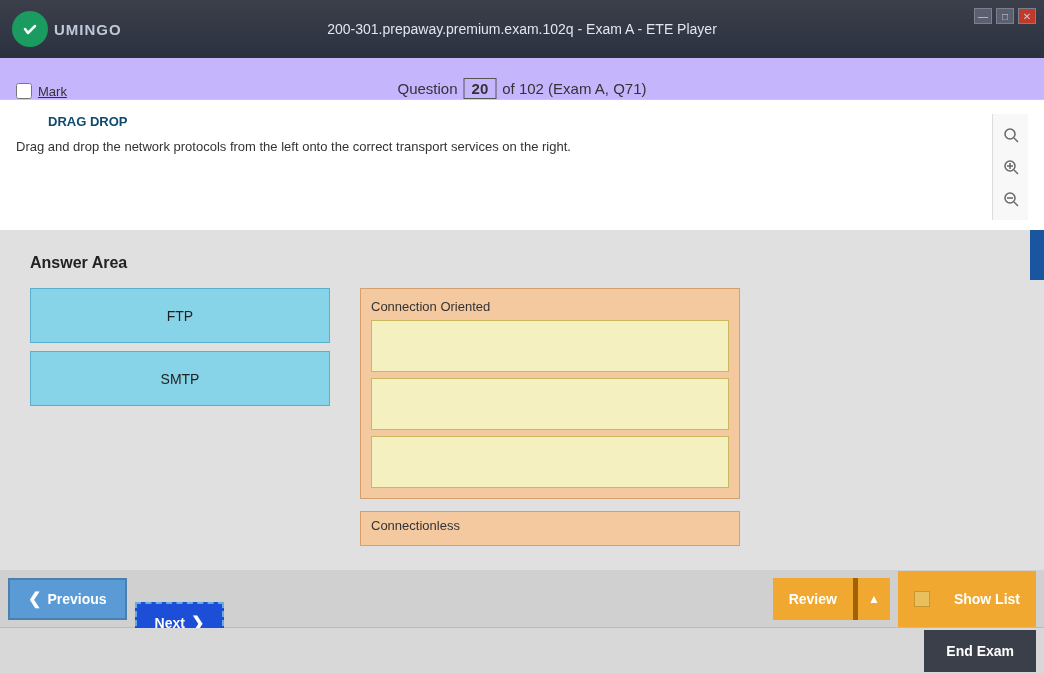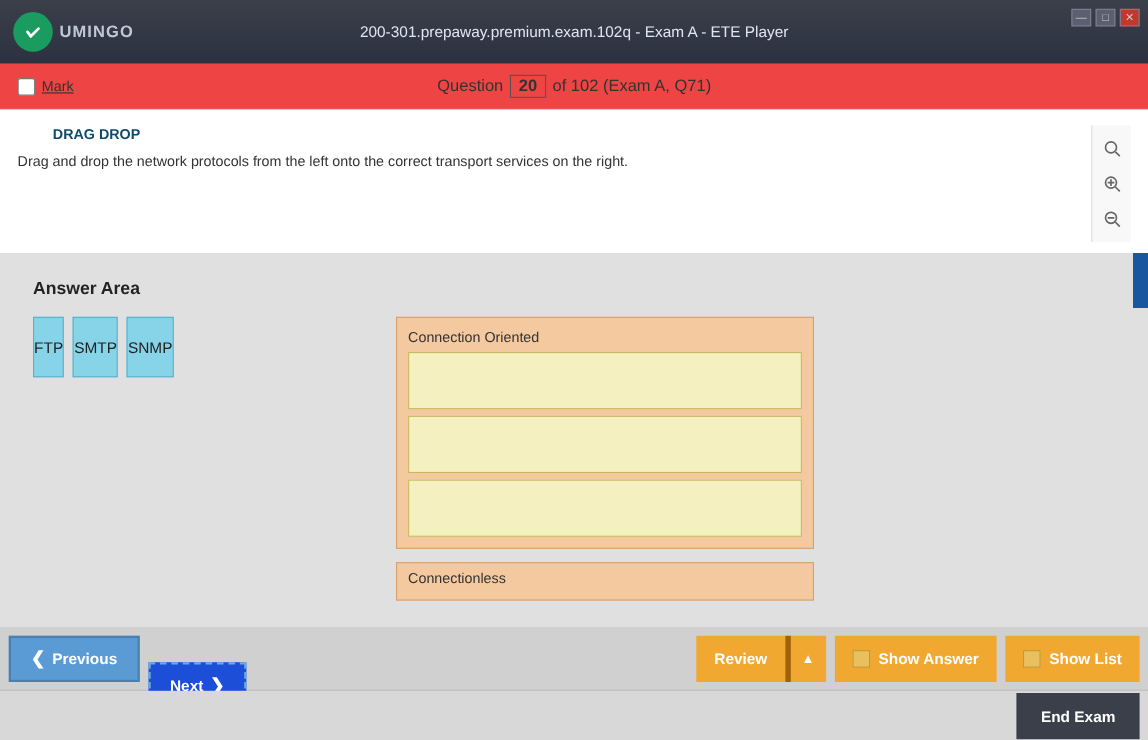--- a/index.html
+++ b/index.html
@@ -67,25 +67,25 @@
       align-items: center;
       justify-content: center;
       cursor: pointer;
       font-size: 10px;
       color: #ccc;
     }
     .win-btn.close { background: #c0392b; }
 
     
     .toolbar {
-      background: #ef4444;
+      background: #c4b5fd;
       border-bottom: 1px solid #ccc;
       height: 42px;
       display: flex;
-      align-items: center;
+      align-items: flex-end;
       padding: 0 16px;
     }
     .mark-checkbox {
       display: flex;
       align-items: center;
       gap: 6px;
     }
     .mark-checkbox input[type="checkbox"] {
       width: 16px;
       height: 16px;
@@ -158,21 +158,21 @@
       margin-bottom: 16px;
     }
 
     .drag-drop-container {
       display: flex;
       gap: 30px;
     }
 
     .left-items {
       display: flex;
-      flex-direction: row;
+      flex-direction: column;
       gap: 8px;
       min-width: 300px;
     }
 
     .drag-item {
       background: #87d4e8;
       border: 1px solid #5ab0cc;
       height: 55px;
       display: flex;
       align-items: center;
@@ -261,31 +261,31 @@
       color: white;
       font-size: 14px;
       font-weight: bold;
       cursor: pointer;
       display: flex;
       align-items: center;
       gap: 8px;
     }
 
     .show-list-btn {
-      height: 42px;
+      height: 56px;
       padding: 0 16px;
       background: #f0a830;
       border: none;
       color: white;
       font-size: 14px;
       font-weight: bold;
       cursor: pointer;
       display: flex;
       align-items: center;
-      gap: 8px;
+      gap: 24px;
     }
 
     .checkbox-sq {
       width: 16px;
       height: 16px;
       background: #e8c060;
       border: 1px solid #c89830;
       display: inline-block;
     }
 
@@ -409,21 +409,20 @@
 
   <div style="background:#e0e0e0; flex:1; overflow:hidden; display:flex;">
     <div style="flex:1; padding:24px 30px; overflow-y:auto;">
       <div class="answer-area-title">Answer Area</div>
 
       <div class="drag-drop-container">
 
         <div class="left-items">
           <div class="drag-item">FTP</div>
           <div class="drag-item">SMTP</div>
-          <div class="drag-item">SNMP</div>
         </div>
 
         <div class="right-areas">
           <div class="drop-zone-group">
             <div class="drop-zone-title">Connection Oriented</div>
             <div class="drop-slot"></div>
             <div class="drop-slot"></div>
             <div class="drop-slot"></div>
           </div>
           <div style="background:#f4c9a0; border:1px solid #d4a070; padding: 6px 10px; margin-top:4px;">
@@ -452,24 +451,20 @@
 
     <div style="display:flex; height:42px;">
       <button class="review-btn" style="border-right:5px solid #a16207;">
         <span>Review</span>
       </button>
       <button style="background:#f0a830; border:none; width:32px; cursor:pointer; display:flex; align-items:center; justify-content:center;">
         <span style="color:white; font-size:12px;">▲</span>
       </button>
     </div>
 
-    <button class="show-answer-btn">
-      <span class="checkbox-sq"></span>
-      <span>Show Answer</span>
-    </button>
 
     <button class="show-list-btn">
       <span class="checkbox-sq"></span>
       <span>Show List</span>
     </button>
   </div>
 
   <div class="bottom-row2" style="background:#d8d8d8;">
     <button class="end-exam-btn">
       <span>End Exam</span>

